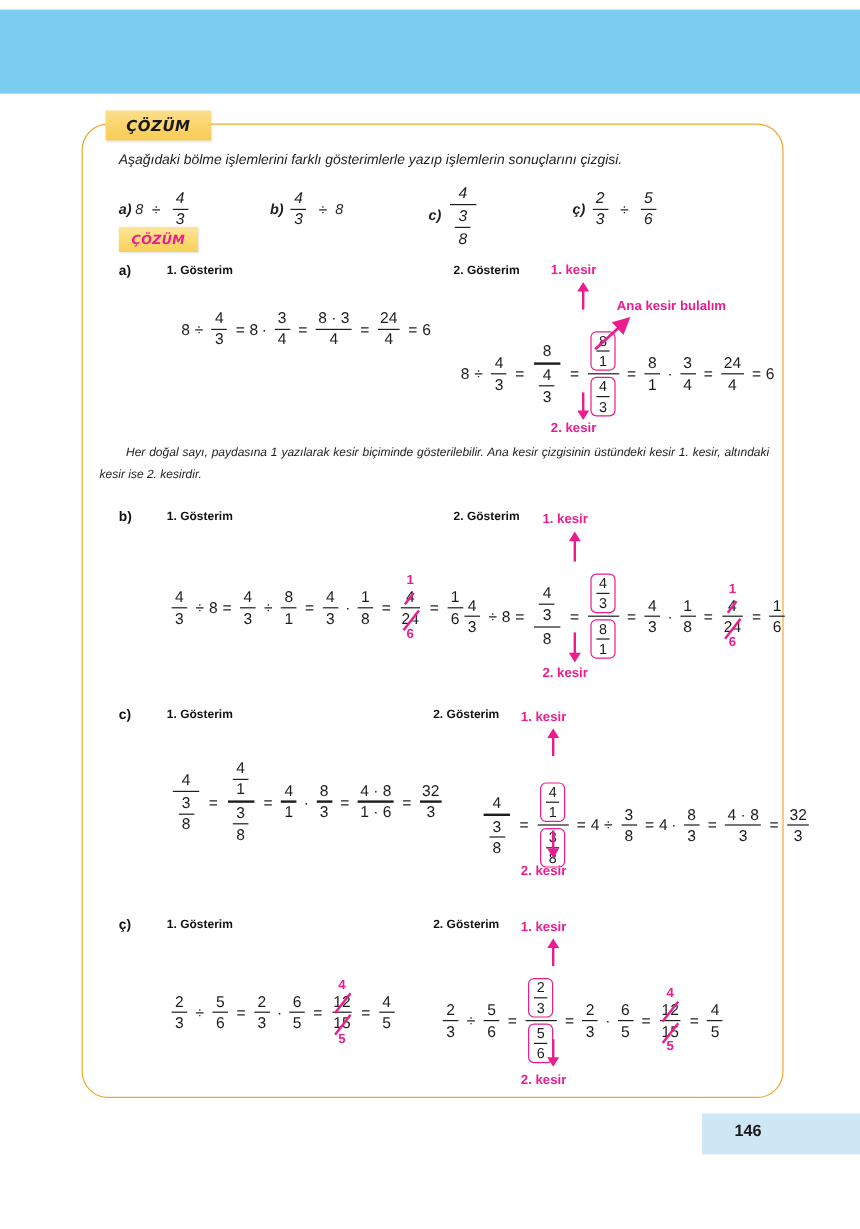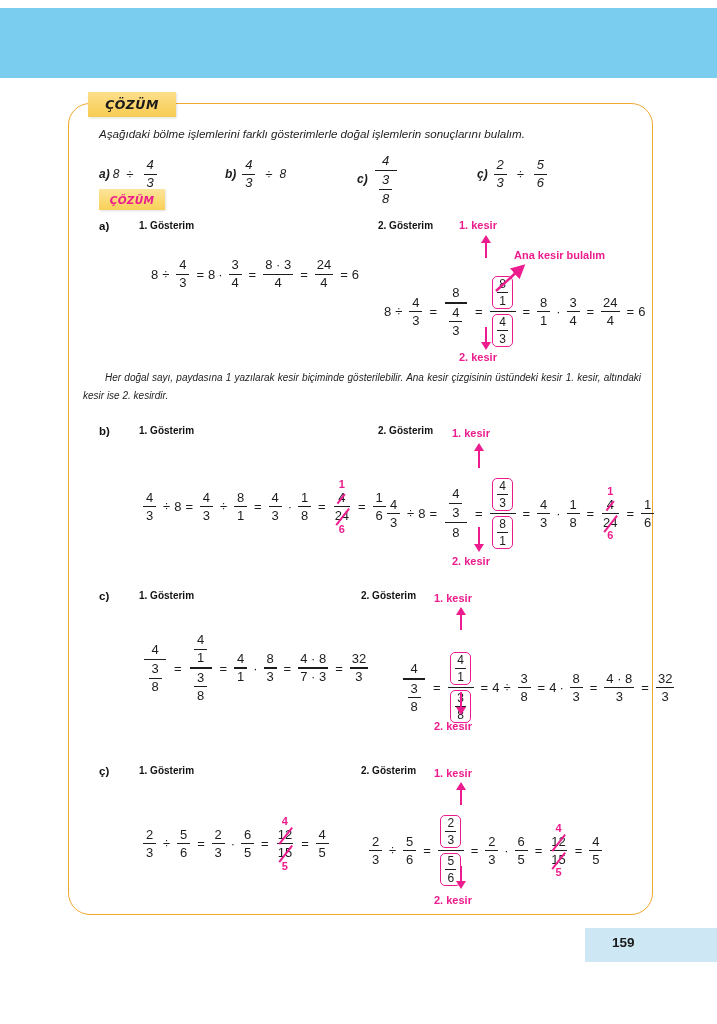--- a/index.html
+++ b/index.html
@@ -181,21 +181,21 @@
 
 <div class="top-band"></div>
 
 <div class="content-card"></div>
 <div class="tab-mask"></div>
 
 <div class="ornek-tab">
   <span>ÇÖZÜM</span>
 </div>
 
-<div class="intro">Aşağıdaki bölme işlemlerini farklı gösterimlerle doğal işlemlerin sonuçlarını bulalım.</div>
+<div class="intro">Aşağıdaki bölme işlemlerini farklı gösterimlerle yazıp işlemlerin sonuçlarını çizgisi.</div>
 
 <div class="q-row">
 
   <div class="q-item q-a">
     <span class="lbl">a)</span>
     <span>8</span>
     <span class="op">÷</span>
     <span class="frac">
       <span class="num">4</span>
       <span class="bar"></span>
@@ -509,21 +509,21 @@
   <span class="opn">·</span>
   <span class="frac">
     <span class="num">8</span>
       <span class="bar"></span>
       <span class="den">3</span>
   </span>
   <span class="op">=</span>
   <span class="frac wide">
     <span class="num">4 · 8</span>
       <span class="bar"></span>
-      <span class="den">7 · 3</span>
+      <span class="den">1 · 6</span>
   </span>
   <span class="op">=</span>
   <span class="frac">
     <span class="num">32</span>
       <span class="bar"></span>
       <span class="den">3</span>
   </span>
 </div>
 
 <div class="mathrow" style="position:absolute; left:399px; top:652px;">
@@ -682,13 +682,13 @@
       <span class="den">5</span>
   </span>
 </div>
 
 <div class="ann-label" style="left:434px; top:767px;">1. kesir</div>
 <div class="ann-arrow-v up" style="left:460px; top:789px; height:16px;"></div>
 <div class="ann-arrow-v down" style="left:460px; top:866px; height:16px;"></div>
 <div class="ann-label" style="left:434px; top:894px;">2. kesir</div>
 
 <div class="page-band"></div>
-<div class="page-num">159</div>
+<div class="page-num">146</div>
 
 </body></html>

